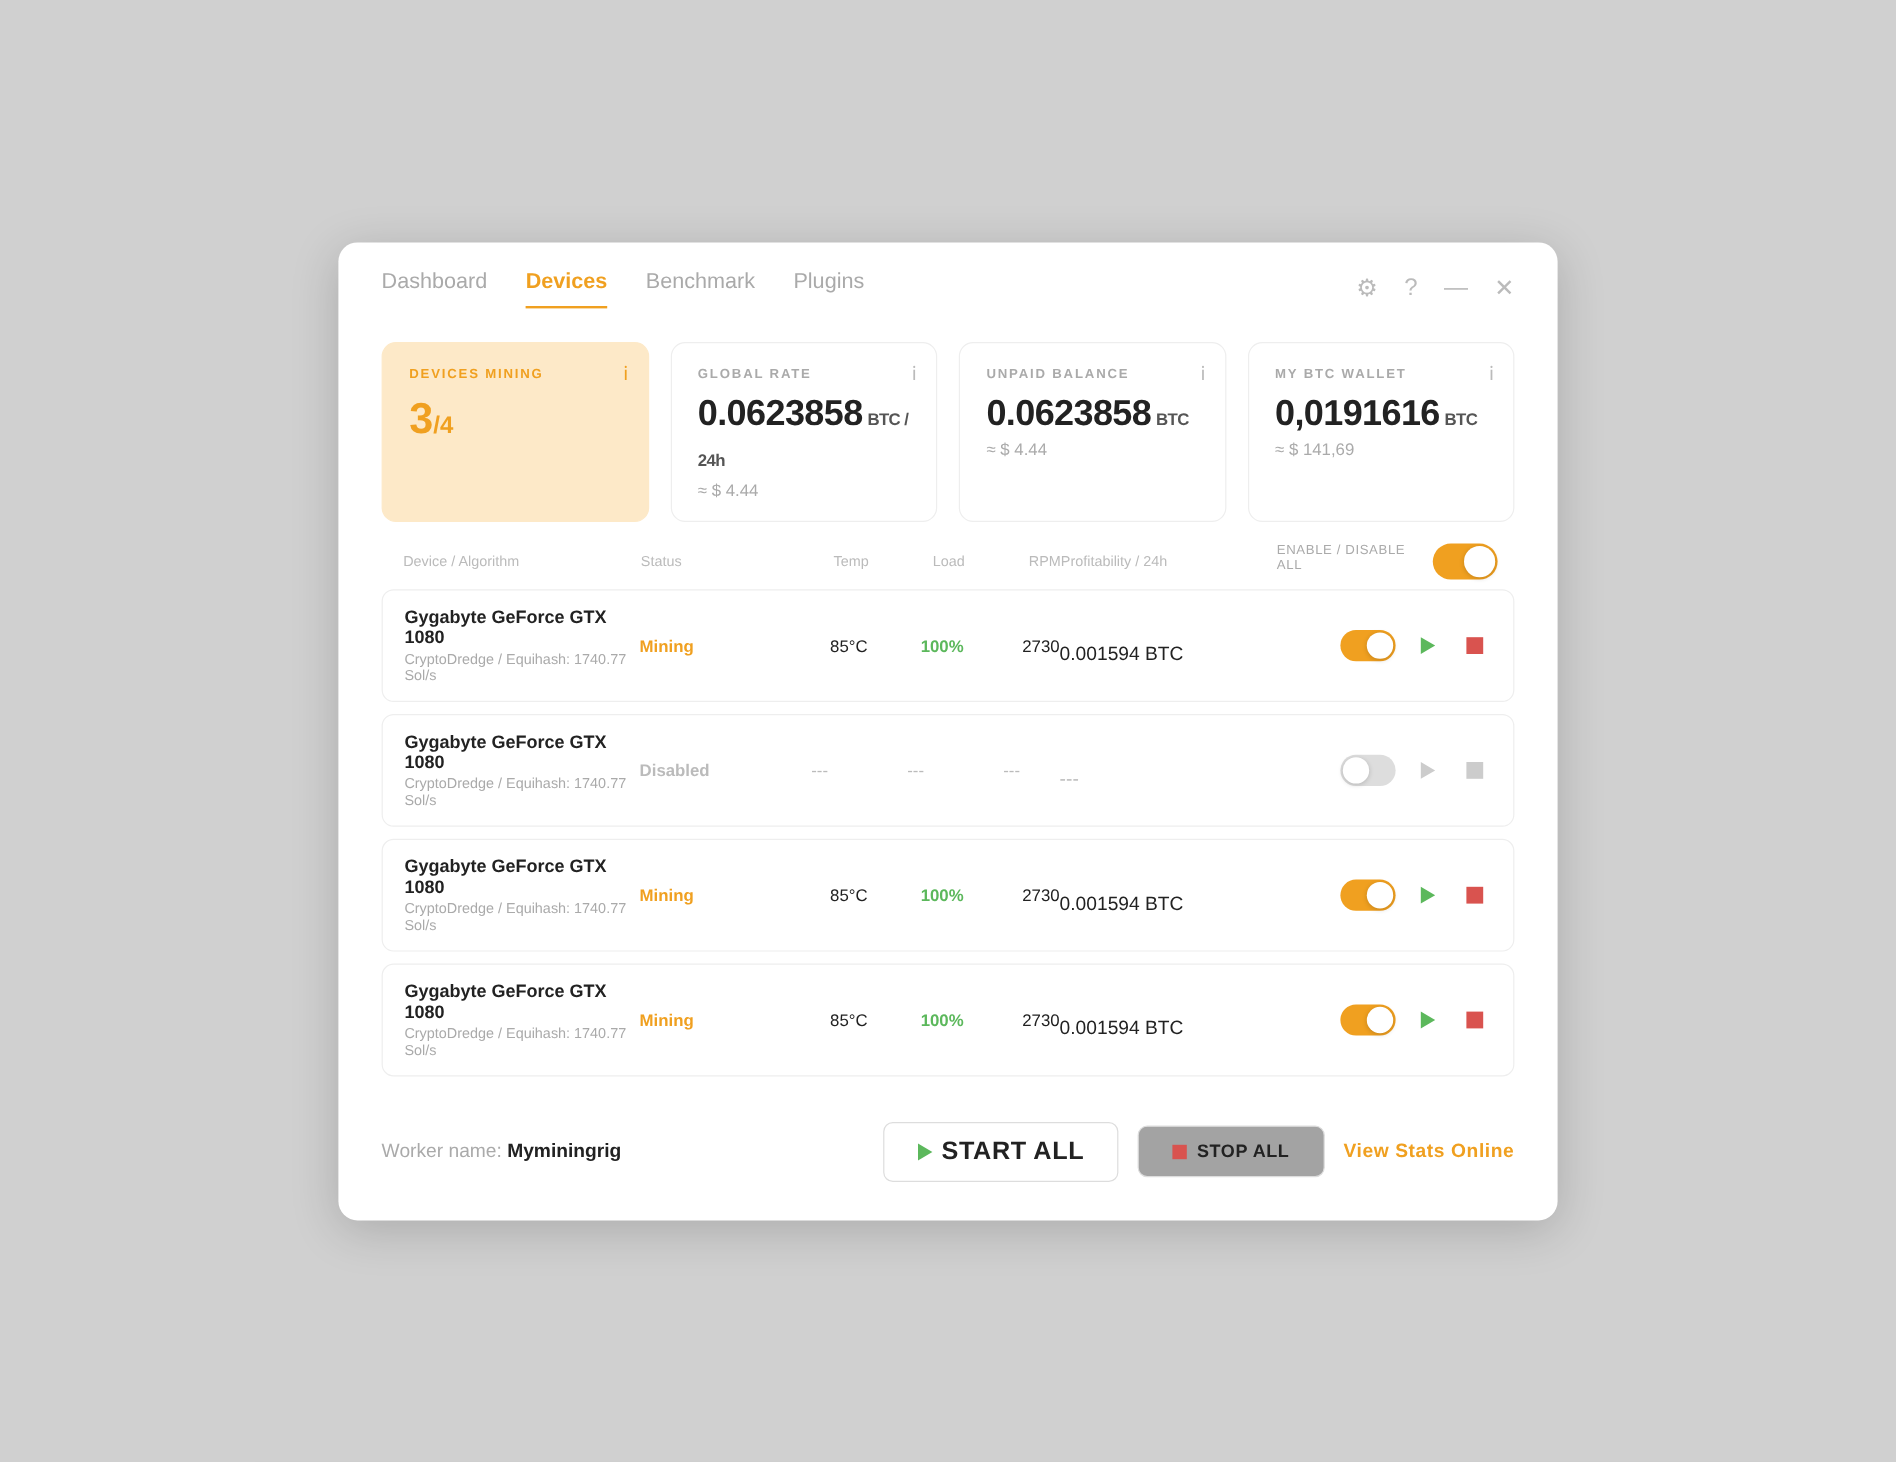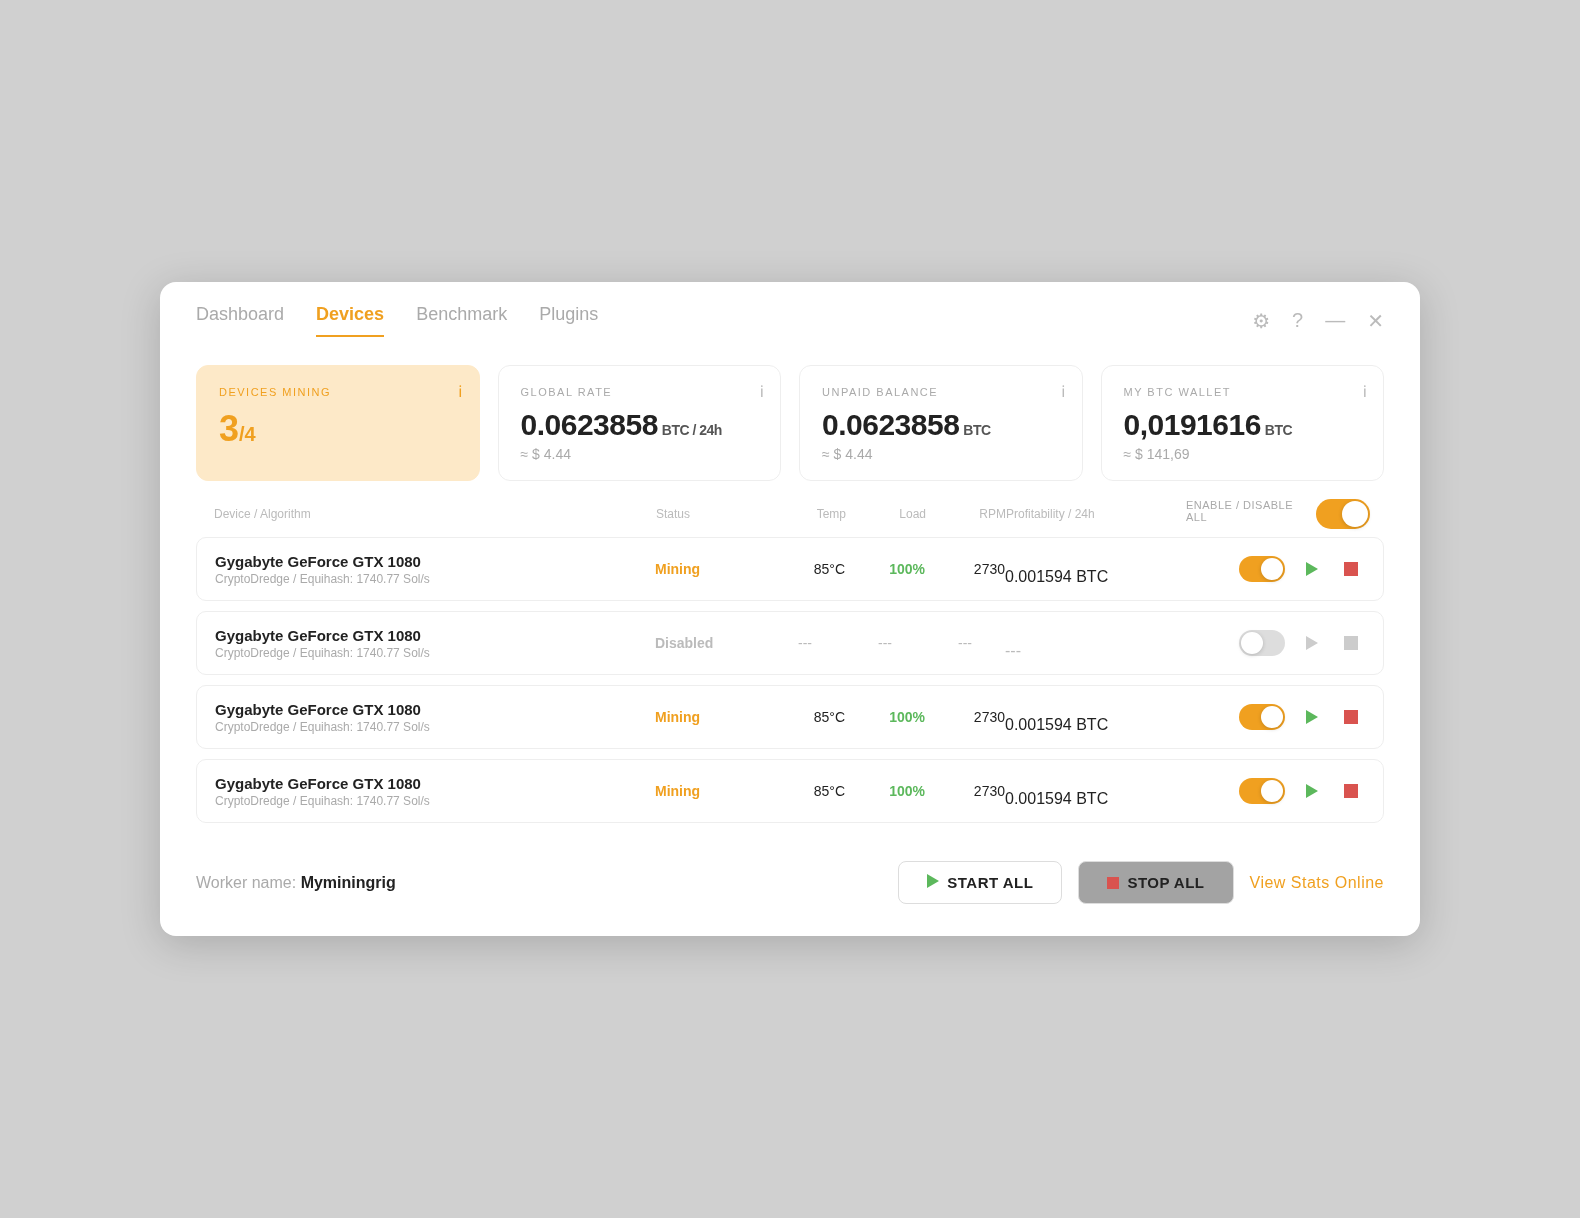--- a/index.html
+++ b/index.html
@@ -5,21 +5,21 @@
     * { box-sizing: border-box; margin: 0; padding: 0; }
     body {
       background: #d0d0d0;
       display: flex;
       justify-content: center;
       align-items: center;
       min-height: 100vh;
       font-family: -apple-system, BlinkMacSystemFont, 'Segoe UI', Arial, sans-serif;
     }
     .window {
-      width: 1260px;
+      width: 1016px;
       background: #fff;
       border-radius: 16px;
       box-shadow: 0 8px 40px rgba(0,0,0,0.18);
       overflow: hidden;
       padding: 0;
     }
     
     .titlebar {
       display: flex;
       align-items: center;
@@ -77,21 +77,21 @@
       top: 14px;
       right: 16px;
       color: #f0a020;
       font-size: 16px;
     }
     .stat-card-info.gray { color: #bbb; }
     .stat-label {
       font-size: 11px;
       color: #aaa;
       letter-spacing: 1.5px;
-      font-weight: 400;
+      font-weight: 700;
       text-transform: uppercase;
       margin-bottom: 10px;
     }
     .stat-label.orange { color: #f0a020; }
     .stat-value-big {
       font-size: 30px;
       font-weight: 800;
       color: #222;
       letter-spacing: -0.5px;
     }
@@ -294,26 +294,27 @@
       color: #222;
       font-weight: 800;
     }
     .footer-actions {
       display: flex;
       gap: 16px;
       align-items: center;
     }
     .btn-start-all {
       display: flex;
+      align-items: center;
       gap: 8px;
       padding: 12px 28px;
       border: 1.5px solid #ddd;
       border-radius: 8px;
       background: #fff;
-      font-size: 15px;
+      font-size: 21px;
       font-weight: 700;
       color: #222;
       cursor: pointer;
       letter-spacing: 0.5px;
     }
     .btn-stop-all {
       display: flex;
       align-items: center;
       gap: 8px;
       padding: 12px 28px;
@@ -321,21 +322,21 @@
       border-radius: 8px;
       background: #a3a3a3;
       font-size: 15px;
       font-weight: 700;
       color: #222;
       cursor: pointer;
       letter-spacing: 0.5px;
     }
     .btn-view-stats {
       font-size: 16px;
-      font-weight: 400;
+      font-weight: 700;
       color: #f0a020;
       background: none;
       border: none;
       cursor: pointer;
       letter-spacing: 0.5px;
     }
     .play-icon-green {
       width: 0;
       height: 0;
       border-top: 7px solid transparent;

